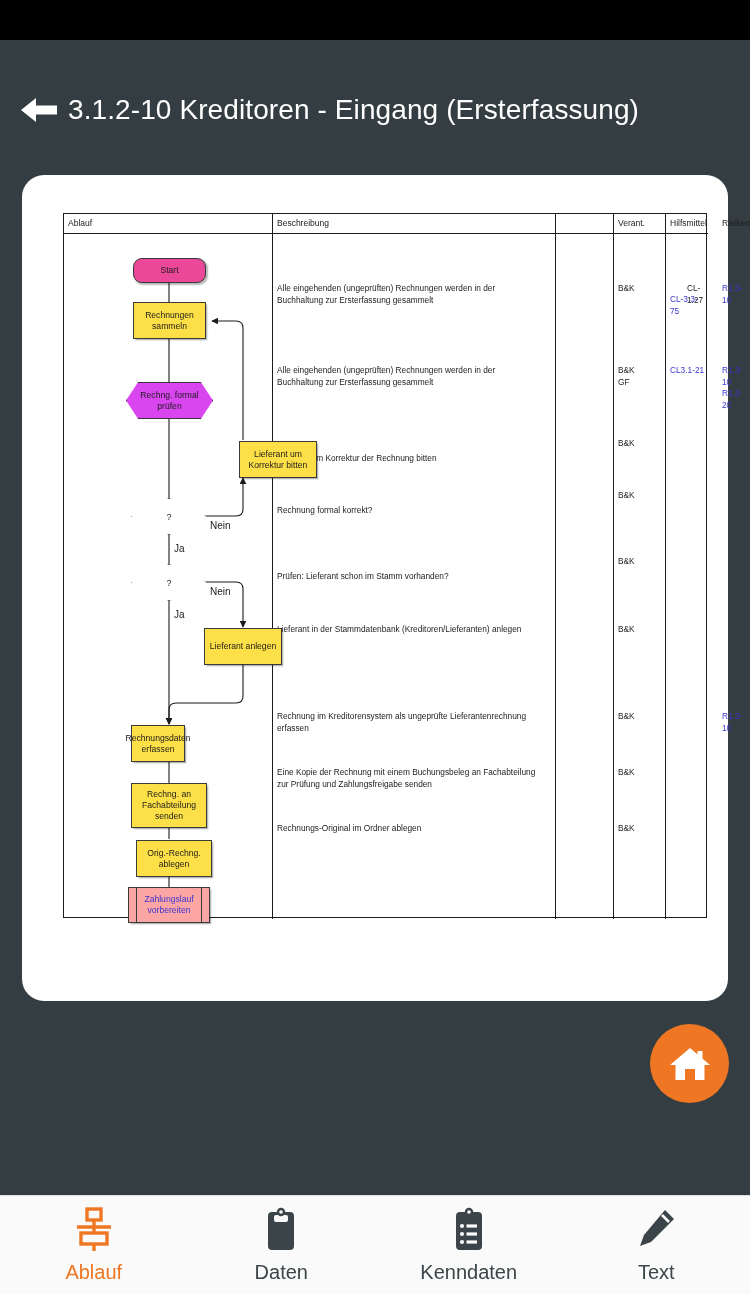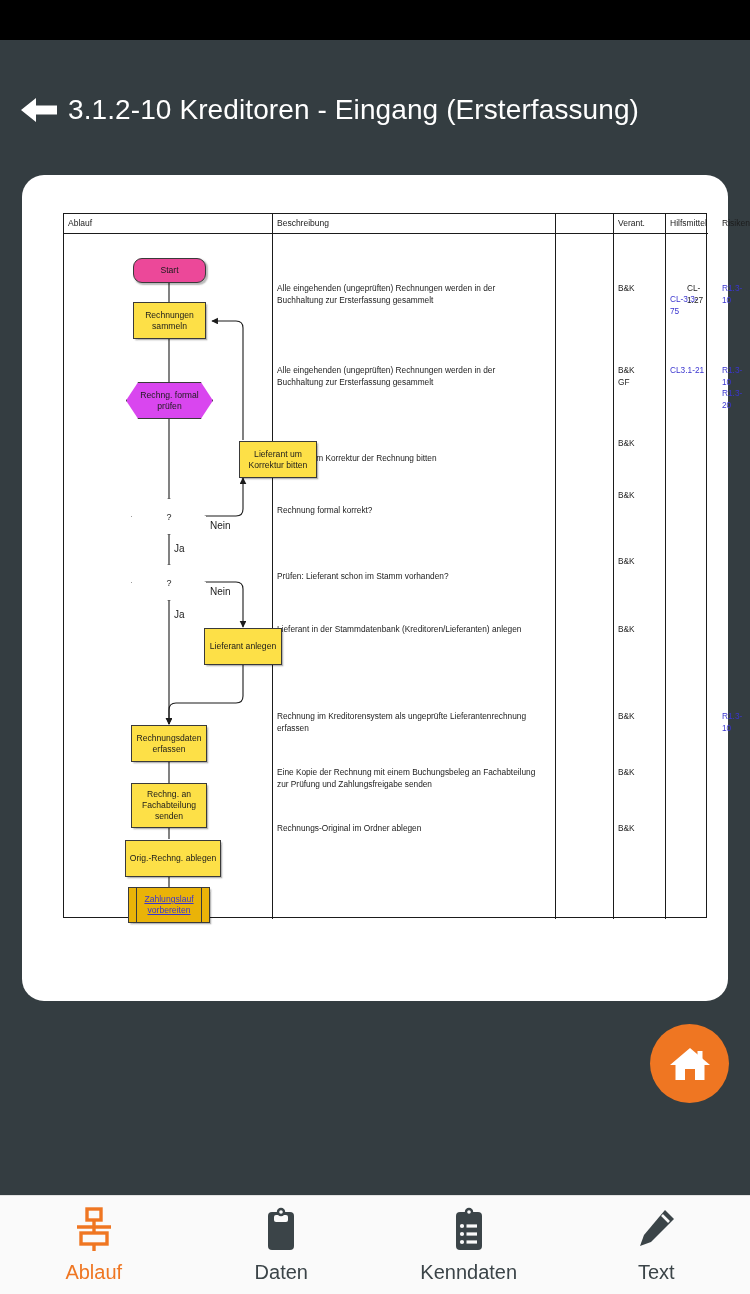--- a/index.html
+++ b/index.html
@@ -73,25 +73,24 @@
     text-align: center; font-size: 8.6px; line-height: 11px; color: #1b1b1b;
     clip-path: polygon(14% 0%, 86% 0%, 100% 50%, 86% 100%, 14% 100%, 0% 50%);
   }
   .diamond {
     position: absolute; background: #fff; border: 1px solid #3a3a3a;
     display: flex; align-items: center; justify-content: center;
     font-size: 9px; color: #1b1b1b;
     clip-path: polygon(50% 0%, 100% 50%, 50% 100%, 0% 50%);
   }
   .subproc {
-    position: absolute; background: #eab308; border: 1px solid #3a3a3a;
+    position: absolute; background: #fca5a5; border: 1px solid #3a3a3a;
     display: flex; align-items: center; justify-content: center;
     text-align: center; font-size: 8.6px; line-height: 11px; color: #3a35cf;
     box-shadow: 1.5px 1.5px 1.5px rgba(0,0,0,.28);
-    text-decoration: underline;
   }
   .subproc::before, .subproc::after {
     content: ""; position: absolute; top: 0; bottom: 0; width: 1px; background: #3a3a3a;
   }
   .subproc::before { left: 7px; }
   .subproc::after  { right: 7px; }
   .edge-label {
     position: absolute; font-size: 10px; color: #1b1b1b; line-height: 10px;
   }
   svg.links { position: absolute; left: 0; top: 0; width: 491px; height: 685px; overflow: visible; }
@@ -239,28 +238,28 @@
         <div class="edge-label" style="left:110px; top:310px;">Ja</div>
 
         <div class="diamond" style="left:67px; top:330px; width:76px; height:37px;">?</div>
 
         <div class="edge-label" style="left:146px; top:353px;">Nein</div>
         <div class="edge-label" style="left:110px; top:376px;">Ja</div>
 
         <div class="node" style="left:140px; top:394px; width:78px; height:37px;">Lieferant
 anlegen</div>
 
-        <div class="node" style="left:67px; top:491px; width:76px; height:37px;">Rechnungsdaten
+        <div class="node" style="left:67px; top:491px; width:54px; height:37px;">Rechnungsdaten
 erfassen</div>
 
         <div class="node" style="left:67px; top:549px; width:76px; height:45px;">Rechng. an
 Fachabteilung
 senden</div>
 
-        <div class="node" style="left:61px; top:606px; width:96px; height:37px;">Orig.-Rechng.
+        <div class="node" style="left:72px; top:606px; width:76px; height:37px;">Orig.-Rechng.
 ablegen</div>
 
         <div class="subproc" style="left:64px; top:653px; width:82px; height:36px;">Zahlungslauf
 vorbereiten</div>
       </div>
 
     </div>
   </div>
 
   <div class="fab">

